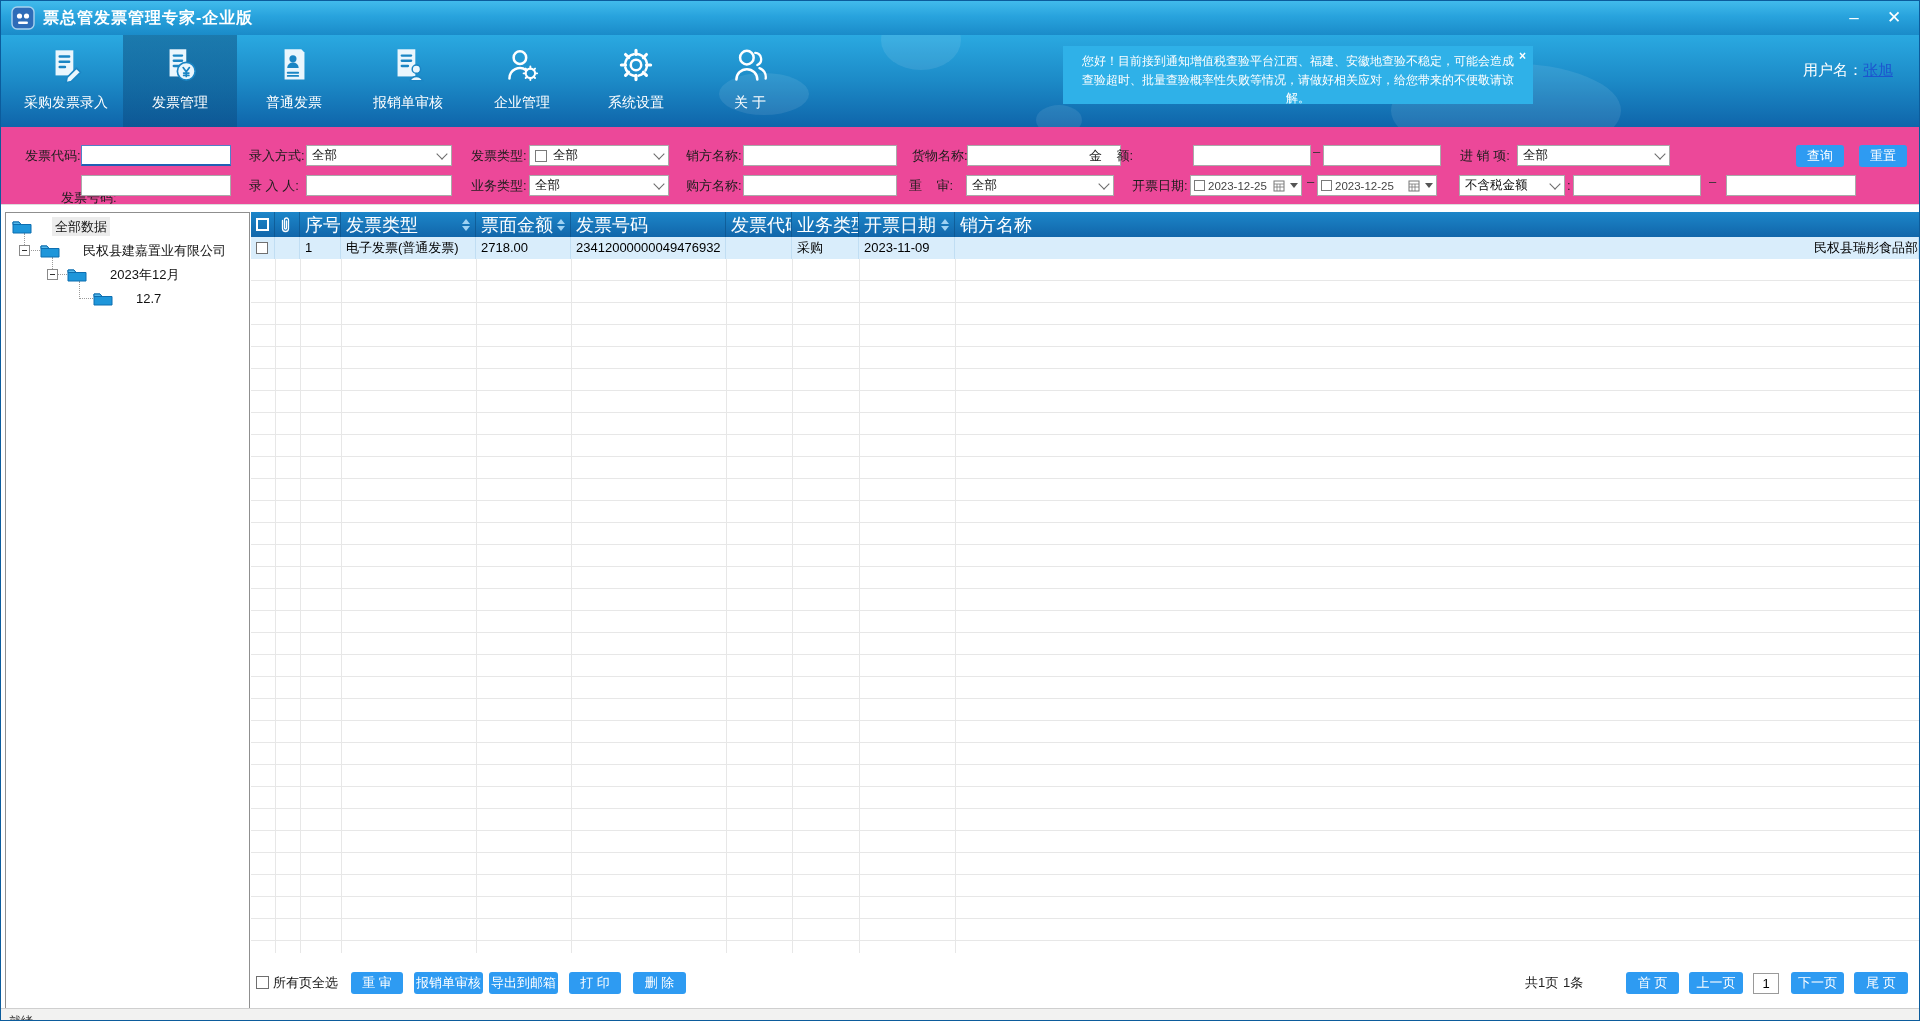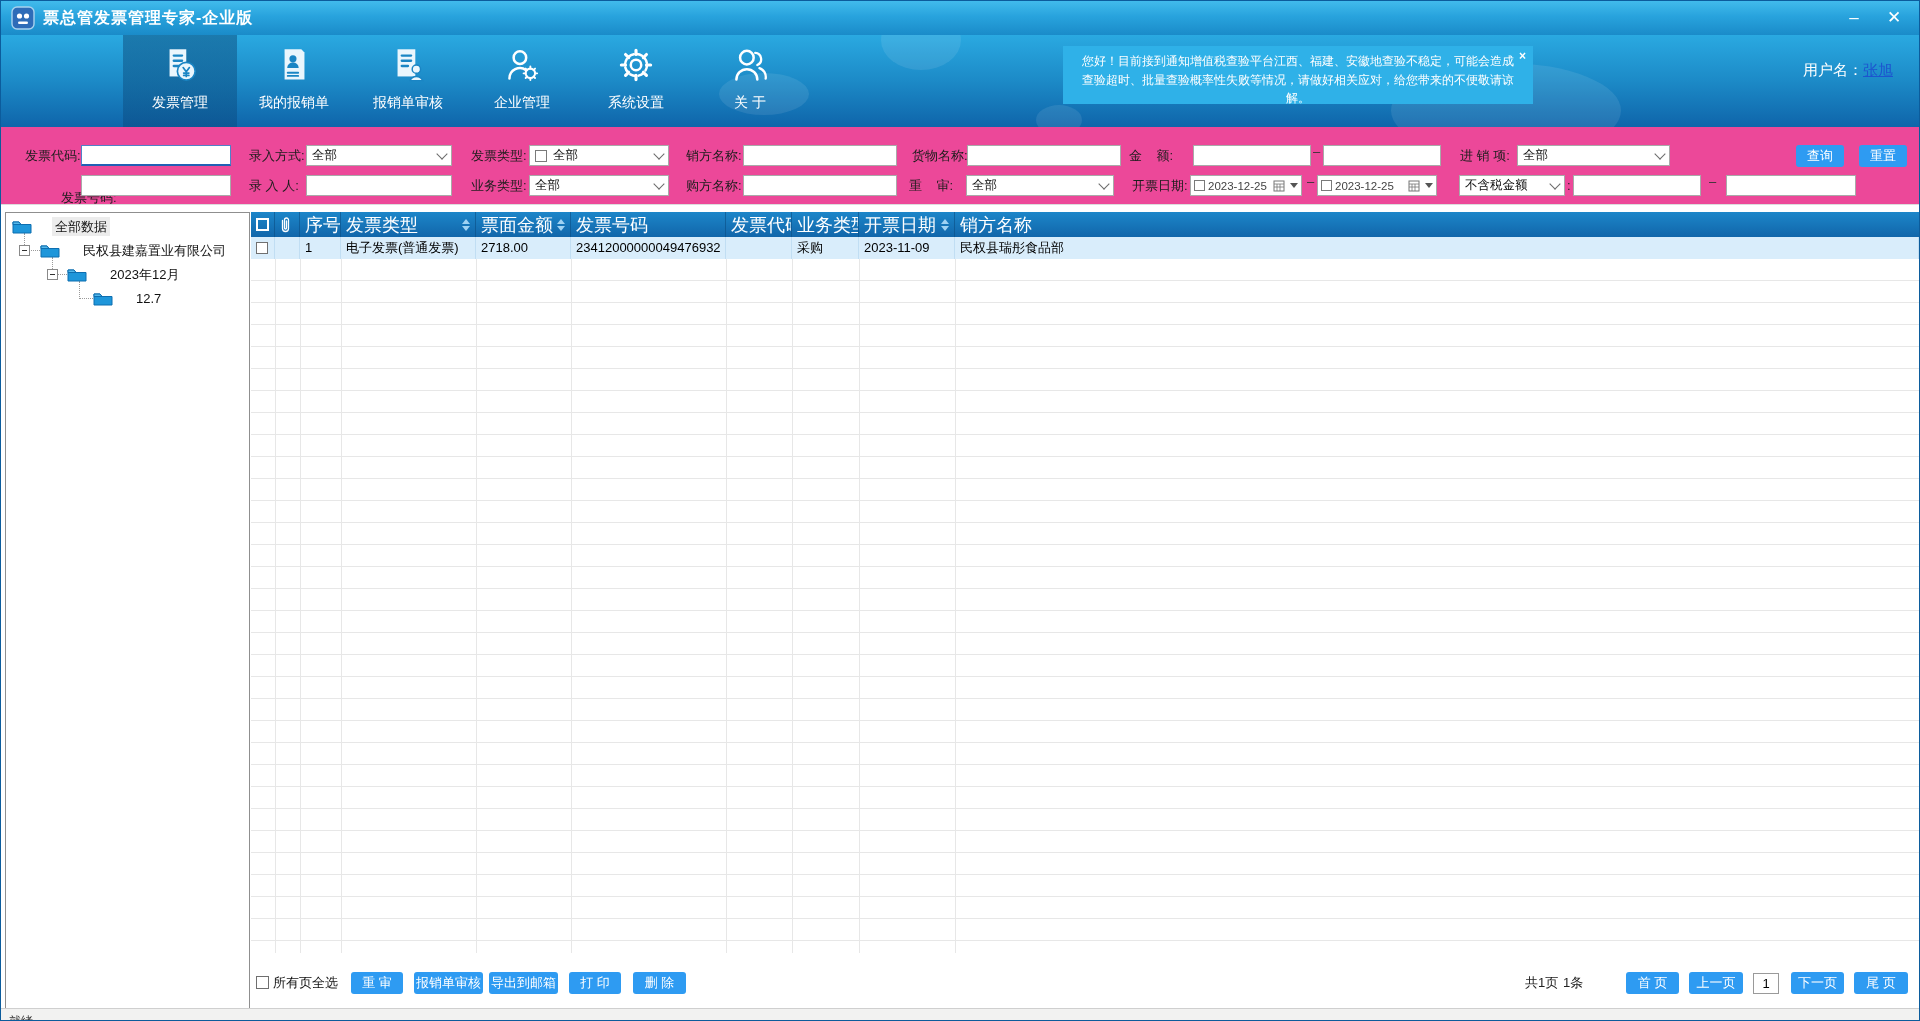--- a/index.html
+++ b/index.html
@@ -49,21 +49,21 @@
   .expbox::after{content:"";position:absolute;left:2px;top:4px;width:5px;height:1px;background:#333;}
   .dotv{position:absolute;width:0;border-left:1px dotted #9a9a9a;}
   .doth{position:absolute;height:0;border-top:1px dotted #9a9a9a;}
   
   .thead{position:absolute;left:250px;top:211px;width:1668px;height:25px;display:flex;
     background:linear-gradient(180deg,#1d86c9 0%,#1166aa 100%);}
   .th{box-sizing:border-box;display:flex;align-items:center;padding-left:5px;color:#fff;font-size:18px;
     border-right:1px solid rgba(9,74,128,0.55);overflow:hidden;white-space:nowrap;}
   .c0{width:24px;flex:none;}.c1{width:25px;flex:none;}.c2{width:41px;flex:none;}.c3{width:135px;flex:none;}
   .c4{width:95px;flex:none;}.c5{width:155px;flex:none;}.c6{width:66px;flex:none;}.c7{width:67px;flex:none;}
-  .c8{width:96px;flex:none;}.c9{flex:1;border-right:none;}
+  .c8{width:96px;flex:none;}.c9{flex:1;border-right:none;text-align:right;}
   .sort{margin-left:auto;margin-right:5px;display:flex;flex-direction:column;gap:2px;flex:none;}
   .s-up{width:0;height:0;border-left:4px solid transparent;border-right:4px solid transparent;border-bottom:5px solid #9fd2f3;}
   .s-dn{width:0;height:0;border-left:4px solid transparent;border-right:4px solid transparent;border-top:5px solid #9fd2f3;}
   .cbh{display:inline-block;width:13px;height:13px;border:2px solid #fff;box-sizing:border-box;background:transparent;cursor:pointer;}
   .drow{position:absolute;left:250px;top:236px;width:1668px;height:22px;display:flex;background:#d9edfb;font-size:13px;color:#000;cursor:pointer;}
   .td{box-sizing:border-box;line-height:22px;padding-left:5px;border-right:1px solid rgba(150,195,228,0.35);overflow:hidden;white-space:nowrap;}
   .td .cb{display:inline-block;width:12px;height:12px;border:1px solid #707070;background:#fff;box-sizing:border-box;vertical-align:middle;margin-top:-2px;cursor:pointer;}
   .gridfill{position:absolute;left:250px;top:258px;width:1668px;height:694px;
     background:repeating-linear-gradient(180deg,#ffffff 0px,#ffffff 21px,#e7e7e7 21px,#e7e7e7 22px);}
   .vline{position:absolute;top:258px;height:694px;width:1px;background:#e7e7e7;}
@@ -95,20 +95,30 @@
     <span class="winbtn" style="right:52px;">–</span>
     <span class="winbtn" style="right:12px;">✕</span>
   </div>
 
   <div class="toolbar">
     <div class="bubble" style="left:1390px;top:28px;width:230px;height:95px;"></div>
     <div class="bubble" style="left:880px;top:-25px;width:80px;height:60px;"></div>
     <div class="bubble" style="left:718px;top:38px;width:90px;height:42px;"></div>
     <div class="bubble" style="left:1035px;top:70px;width:46px;height:30px;"></div>
 
+    <div class="tb-item" style="left:8px;">
+      <span>
+        <svg width="46" height="46" viewBox="0 0 44 44" fill="none" stroke="#fff" stroke-width="2.4" stroke-linecap="round" stroke-linejoin="round">
+            <path d="M12 7 h17 v24 h-17 z" fill="#eaf6fd" stroke="none"></path>
+            <path d="M16 13 h9 M16 18 h9 M16 23 h5" stroke="#1a85c4"></path>
+            <path d="M23 33 l9 -9 l4 4 l-9 9 l-5 1 z" fill="#eaf6fd" stroke="#1a85c4" stroke-width="1.6"></path>
+          </svg>
+      </span>
+      <span class="lbl">采购发票录入</span>
+    </div>
 
     <div class="tb-item active" style="left:122px;">
       <span>
         <svg width="46" height="46" viewBox="0 0 44 44">
             <path d="M12 6 h16 v26 h-16 z" fill="#eaf6fd"></path>
             <path d="M16 12 h8 M16 17 h8 M16 22 h5" stroke="#1a85c4" stroke-width="2.2" stroke-linecap="round"></path>
             <circle cx="28" cy="27" r="8.5" fill="#eaf6fd" stroke="#1a85c4" stroke-width="1.6"></circle>
             <path d="M25 23.5 l3 4 l3 -4 M28 27.5 v4.5 M25.5 28.8 h5 M25.5 31 h5" stroke="#1a85c4" stroke-width="1.6" fill="none" stroke-linecap="round"></path>
           </svg>
       </span>
@@ -117,21 +127,21 @@
 
     <div class="tb-item" style="left:236px;">
       <span>
         <svg width="46" height="46" viewBox="0 0 44 44">
             <path d="M13 6 h16 l3 3 v26 h-19 z" fill="#eaf6fd"></path>
             <circle cx="21" cy="15" r="3.4" fill="#1a85c4"></circle>
             <path d="M15.5 24 a5.5 5.5 0 0 1 11 0 z" fill="#1a85c4"></path>
             <path d="M16 28.5 h10 M16 31.5 h10" stroke="#1a85c4" stroke-width="1.8" stroke-linecap="round"></path>
           </svg>
       </span>
-      <span class="lbl">我的报销单</span>
+      <span class="lbl">普通发票</span>
     </div>
 
     <div class="tb-item" style="left:350px;">
       <span>
         <svg width="46" height="46" viewBox="0 0 44 44">
             <path d="M12 6 h17 v26 h-17 z" fill="#eaf6fd"></path>
             <path d="M16 12 h9 M16 17 h9 M16 22 h6" stroke="#1a85c4" stroke-width="2.2" stroke-linecap="round"></path>
             <circle cx="30" cy="25" r="4" fill="#eaf6fd" stroke="#1a85c4" stroke-width="1.4"></circle>
             <path d="M24 36 a6.5 6.5 0 0 1 12 0 z" fill="#eaf6fd" stroke="#1a85c4" stroke-width="1.4"></path>
           </svg>
@@ -195,21 +205,21 @@
     <span class="f-label" style="left:470px;top:18px;">发票类型:</span>
     <div class="f-select" style="left:528px;top:18px;width:140px;gap:6px;">
       <span class="cbx"></span>
       <span>全部</span>
         <span class="chev"></span>
     </div>
     <span class="f-label" style="left:685px;top:18px;">销方名称:</span>
     <input class="f-input" style="left: 742px; top: 18px; width: 154px;">
     <span class="f-label" style="left:911px;top:18px;">货物名称:</span>
     <input class="f-input" style="left: 966px; top: 18px; width: 154px;">
-    <span class="f-label" style="left:1128px;top:18px;">金    额:</span>
+    <span class="f-label" style="left:1088px;top:18px;">金    额:</span>
     <input class="f-input" style="left: 1192px; top: 18px; width: 118px;">
     <span class="dash" style="left:1312px;top:14px;">–</span>
     <input class="f-input" style="left: 1322px; top: 18px; width: 118px;">
     <span class="f-label" style="left:1459px;top:18px;">进 销 项:</span>
     <div class="f-select" style="left:1516px;top:18px;width:153px;">
       <span>全部</span>
         <span class="chev"></span>
     </div>
     <div class="btn" style="left:1795px;top:18px;width:48px;">查询</div>
     <div class="btn" style="left:1858px;top:18px;width:48px;">重置</div>

